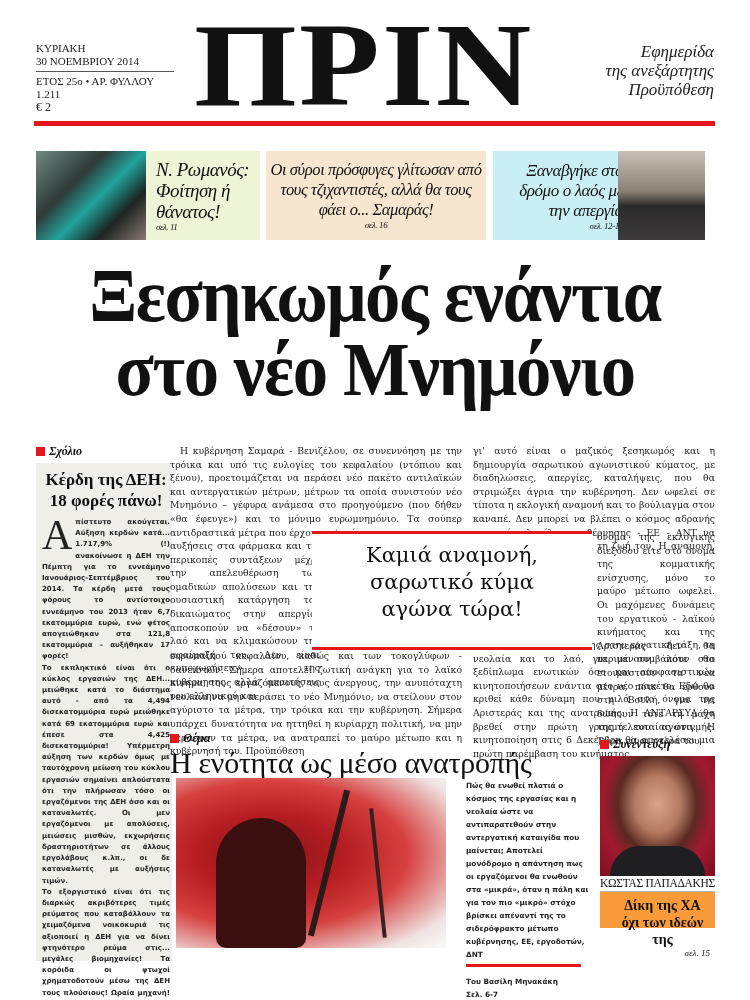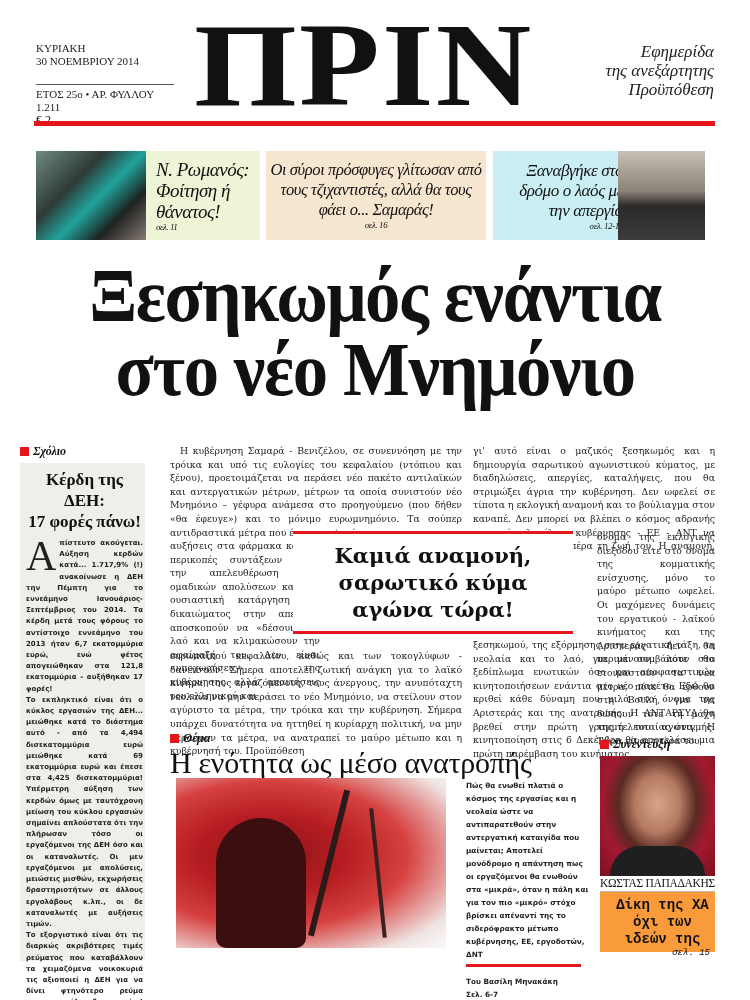--- a/index.html
+++ b/index.html
@@ -1,21 +1,21 @@
 <!DOCTYPE html>
 <html><head>
 <meta charset="utf-8">
 <style>
   * { margin:0; padding:0; box-sizing:border-box; }
   html, body { width:750px; height:1000px; background:#ffffff; overflow:hidden; }
   body { position:relative; font-family:"Liberation Serif","DejaVu Serif",serif; color:#111; }
 
   
   .mast-left { position:absolute; left:36px; top:42px; width:138px; font-size:11px; line-height:13px; color:#222; }
-  .mast-left .date-block { border-bottom:1px solid #555; padding-bottom:16px; margin-bottom:3px; }
+  .mast-left .date-block { border-bottom:1px solid #555; padding-bottom:3px; margin-bottom:3px; }
   .mast-left .price { font-size:12px; }
   .logo { position:absolute; left:212px; top:10px; width:300px; height:112px; font-family:"Liberation Serif",serif; font-weight:bold; font-size:118px; line-height:112px; letter-spacing:2px; color:#111; text-align:center; transform:scaleX(1.12); transform-origin:center; }
   .tagline { position:absolute; right:36px; top:42px; width:130px; text-align:right; font-style:italic; font-size:17px; line-height:19px; color:#222; }
   .red-rule { position:absolute; left:34px; top:121px; width:681px; height:5px; background:#e4161b; }
 
   
   .teaser { position:absolute; top:151px; height:89px; overflow:hidden; }
   .t1 { left:36px; width:224px; background:#eef5d6; }
   .t2 { left:266px; width:220px; background:#f7e6cf; text-align:center; }
   .t3 { left:493px; width:212px; background:#c9eef3; }
@@ -27,56 +27,56 @@
   .t3 .txt { position:absolute; left:6px; top:10px; width:124px; text-align:right; font-style:italic; font-size:17px; line-height:20px; letter-spacing:-0.4px; }
   .pg { font-style:italic; font-size:9px; line-height:11px; display:block; }
   .t3 .pg { }
 
   
   .headline { position:absolute; left:30px; top:258px; width:690px; text-align:center; font-weight:bold; font-size:76px; line-height:74px; letter-spacing:-1.5px; transform:scaleX(0.93); transform-origin:center top; }
 
   
   .sec-label { font-style:italic; font-weight:bold; font-size:12px; line-height:14px; display:flex; align-items:center; }
   .sec-label .sq { display:inline-block; width:9px; height:9px; background:#e4161b; margin-right:4px; }
-  .editorial { position:absolute; left:20px; top:444px; width:125px; }
+  .editorial { position:absolute; left:36px; top:444px; width:136px; }
   .ed-box { margin-top:5px; background:#efeee9; padding:6px 2px 8px 6px; height:498px; }
   .ed-title { text-align:center; font-weight:bold; font-size:17px; line-height:21px; margin-bottom:6px; }
   .ed-body { font-family:"DejaVu Sans",sans-serif; font-weight:bold; font-size:7px; line-height:11.2px; text-align:justify; color:#222; }
   .dropcap { float:left; font-family:"Liberation Serif",serif; font-weight:normal; font-size:42px; line-height:34px; margin:1px 3px 0 0; }
 
   
   .art { font-family:"DejaVu Serif",serif; font-size:9.3px; line-height:13.6px; text-align:justify; color:#222; }
   .lead-c1 { position:absolute; left:170px; top:444px; width:292px; }
   .lead-c1 p { text-indent:10px; }
   .lead-c1-narrow { position:absolute; left:170px; top:539px; width:150px; }
   .lead-c1-wide { position:absolute; left:170px; top:649px; width:292px; }
   .lead-c2 { position:absolute; left:473px; top:444px; width:242px; }
   .lead-c2-narrow { position:absolute; left:597px; top:530px; width:118px; }
   .lead-c2-wide { position:absolute; left:473px; top:638px; width:242px; }
   .ref { text-align:right; }
 
-  .pullquote { position:absolute; left:293px; top:531px; width:280px; padding:8px 0 8px 0; border-top:3px solid #e4161b; border-bottom:3px solid #e4161b; text-align:center; font-family:"DejaVu Serif",serif; font-weight:bold; font-size:21px; line-height:27px; background:#fff; }
+  .pullquote { position:absolute; left:312px; top:531px; width:280px; padding:8px 0 24px 0; border-top:3px solid #e4161b; border-bottom:3px solid #e4161b; text-align:center; font-family:"DejaVu Serif",serif; font-weight:normal; font-size:21px; line-height:27px; background:#fff; }
 
   
   .theme { position:absolute; left:170px; top:731px; width:420px; }
   .theme-title { font-family:"Liberation Serif",serif; font-size:30px; line-height:33px; letter-spacing:-0.3px; margin-top:1px; }
   .theme-photo { position:absolute; left:176px; top:778px; width:270px; height:170px; background:radial-gradient(ellipse at 35% 45%,#8c1518 0%,#b51d22 30%,#d6403f 55%,#efe4e2 85%,#fafafa 100%); overflow:hidden; }
   .theme-photo .crane { position:absolute; left:150px; top:10px; width:6px; height:150px; background:#2b1a1a; transform:rotate(14deg); }
   .theme-photo .crane2 { position:absolute; left:200px; top:30px; width:4px; height:130px; background:#3a2020; transform:rotate(-6deg); }
   .theme-photo .worker { position:absolute; left:40px; top:40px; width:90px; height:130px; background:#3b0e10; border-radius:45px 45px 10px 10px; }
   .theme-text { position:absolute; left:466px; top:779px; width:124px; font-family:"DejaVu Sans",sans-serif; font-weight:bold; font-size:7.3px; line-height:13px; color:#222; }
   .theme-author { margin-top:14px; }
   .theme-red { position:absolute; left:466px; top:964px; width:115px; height:3px; background:#e4161b; }
 
   
   .interview { position:absolute; left:600px; top:737px; width:115px; }
   .iv-photo { margin-top:5px; width:115px; height:120px; background:radial-gradient(ellipse at 50% 40%,#d9a48a 0%,#b47a62 28%,#5a2a22 48%,#a21930 68%,#7d0f1f 100%); position:relative; }
   .iv-photo .suit { position:absolute; left:10px; bottom:0; width:95px; height:30px; background:#1f1f22; border-radius:30px 30px 0 0; }
   .iv-name { font-size:11.5px; line-height:15px; text-align:center; letter-spacing:-0.3px; border-bottom:1px solid #bbb; }
-  .iv-box { background:#f99a3b; padding:5px 5px 6px 15px; text-align:center; height:60px;font-family:Liberation Mono, monospace; }
+  .iv-box { background:#f99a3b; padding:5px 5px 6px 15px; text-align:center; height:36px; }
   .iv-title { font-weight:bold; font-size:14px; line-height:17px; }
   .iv-box .pg { text-align:right; }
 </style>
 </head>
 <body>
 
 <div class="mast-left">
   <div class="date-block">
     <div>ΚΥΡΙΑΚΗ</div>
     <div>30 ΝΟΕΜΒΡΙΟΥ 2014</div>
@@ -124,21 +124,21 @@
 </div>
 
 <div class="editorial">
   <div class="sec-label">
     <span class="sq"></span>
     <span>Σχόλιο</span>
   </div>
   <div class="ed-box">
     <div class="ed-title">
       <div>Κέρδη της ΔΕΗ:</div>
-      <div>17 φορές πάνω!</div>
+      <div>18 φορές πάνω!</div>
     </div>
     <div class="ed-body">
       <p><span class="dropcap">Α</span><span>πίστευτο ακούγεται. Αύξηση κερδών κατά... 1.717,9% (!) ανακοίνωσε η ΔΕΗ την Πέμπτη για το εννεάμηνο Ιανουάριος-Σεπτέμβριος του 2014. Τα κέρδη μετά τους φόρους το αντίστοιχο εννεάμηνο του 2013 ήταν 6,7 εκατομμύρια ευρώ, ενώ φέτος απογειώθηκαν στα 121,8 εκατομμύρια – αυξήθηκαν 17 φορές!</span></p>
       <p>Το εκπληκτικό είναι ότι ο κύκλος εργασιών της ΔΕΗ... μειώθηκε κατά το διάστημα αυτό - από τα 4,494 δισεκατομμύρια ευρώ μειώθηκε κατά 69 εκατομμύρια ευρώ και έπεσε στα 4,425 δισεκατομμύρια! Υπέρμετρη αύξηση των κερδών όμως με ταυτόχρονη μείωση του κύκλου εργασιών σημαίνει απλούστατα ότι την πλήρωσαν τόσο οι εργαζόμενοι της ΔΕΗ όσο και οι καταναλωτές. Οι μεν εργαζόμενοι με απολύσεις, μειώσεις μισθών, εκχωρήσεις δραστηριοτήτων σε άλλους εργολάβους κ.λπ., οι δε καταναλωτές με αυξήσεις τιμών.</p>
       <p>Το εξοργιστικό είναι ότι τις διαρκώς ακριβότερες τιμές ρεύματος που καταβάλλουν τα χειμαζόμενα νοικοκυριά τις αξιοποιεί η ΔΕΗ για να δίνει φτηνότερο ρεύμα στις... μεγάλες βιομηχανίες! Τα κορόιδα οι φτωχοί χρηματοδοτούν μέσω της ΔΕΗ τους πλούσιους! Ωραία μηχανή! Να μειωθούν οι τιμές του ρεύματος για τους φτωχούς καταναλωτές ούτε που περνάει από το μυαλό της διοίκησης της ΔΕΗ, φυσικά.</p>
 
     </div>
   </div>
 </div>
 

